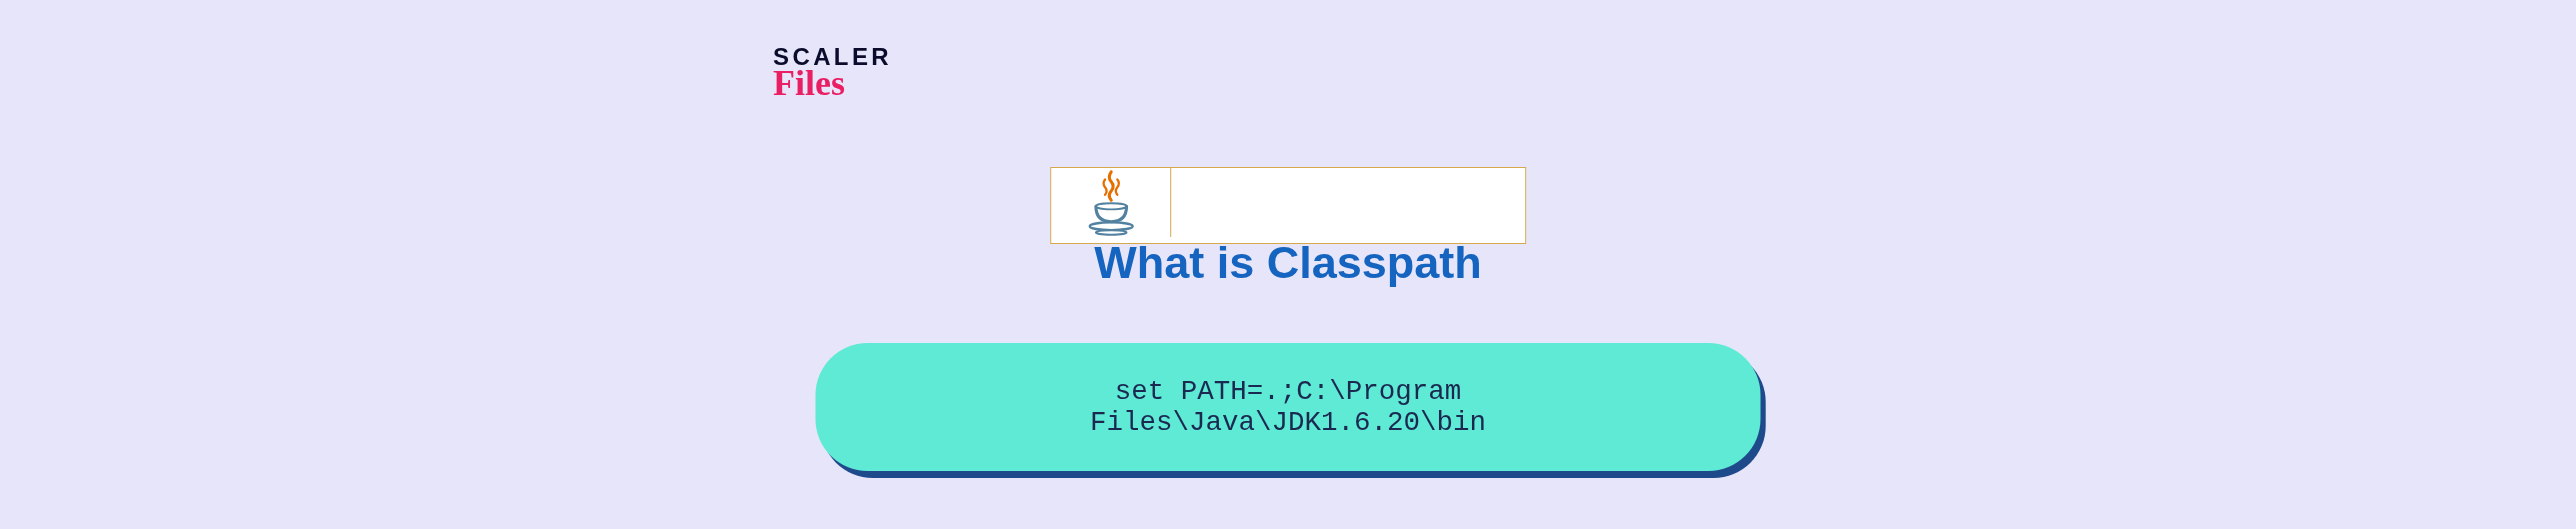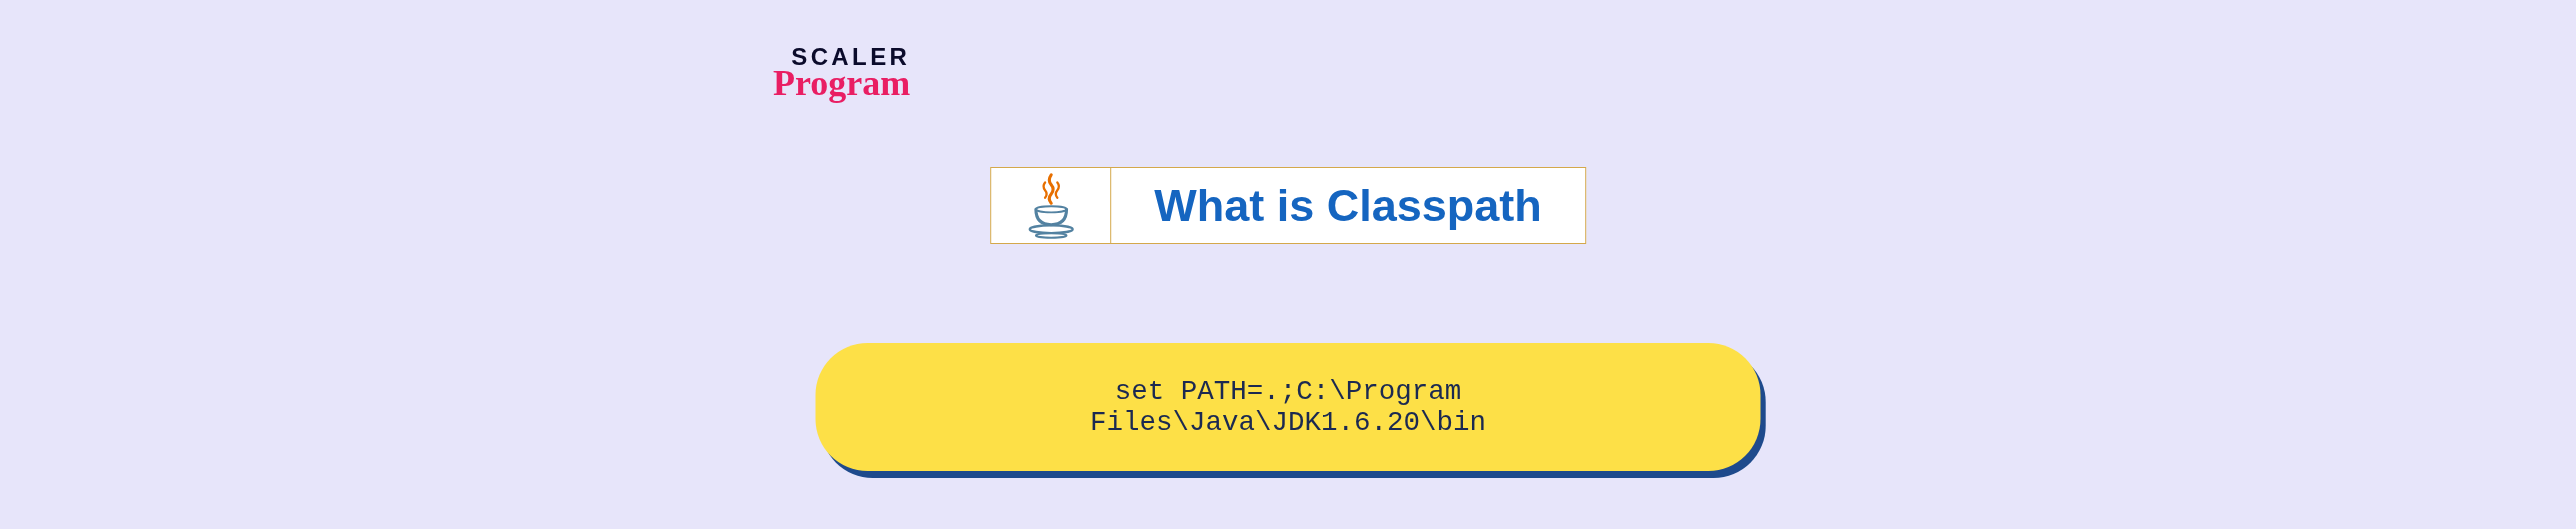--- a/index.html
+++ b/index.html
@@ -43,20 +43,21 @@
     
     .title-box {
       position: absolute;
       top: 167px;
       left: 50%;
       transform: translateX(-50%);
       display: flex;
       border: 1.7px solid #D4A84B;
       background: #FFFFFF;
       height: 77px;
+      flex-direction: column;
     }
     
     .java-icon-cell {
       width: 120px;
       display: flex;
       align-items: center;
       justify-content: center;
       border-right: 1.7px solid #D4A84B;
     }
     
@@ -70,21 +71,21 @@
       font-size: 45px;
       font-weight: 700;
       color: #1565C0;
     }
     
     .code-box {
       position: absolute;
       top: 343px;
       left: 50%;
       transform: translateX(-50%);
-      background: #fde047;
+      background: #5eead4;
       border-radius: 52px;
       padding: 33px 94px;
       box-shadow: 5.2px 6.9px 0px 0px #1E4A8C;
       width: 945px;
       text-align: center;
     }
     
     .code-text {
       font-family: "Courier New", Consolas, monospace;
       font-size: 27.5px;
@@ -95,21 +96,21 @@
     .java-svg {
       width: 60px;
       height: 69px;
     }
   </style>
 </head>
 <body>
 
 <div class="logo-container">
   <span class="logo-scaler">SCALER</span>
-  <span class="logo-topics">Program</span>
+  <span class="logo-topics">Files</span>
 </div>
 
 <div class="title-box">
   <div class="java-icon-cell">
     <svg class="java-svg" viewBox="0 0 70 90">
 
       <path d="M 35 5 Q 30 12 35 18 Q 40 24 35 30 Q 30 36 35 42" stroke="#E76F00" stroke-width="4" fill="none" stroke-linecap="round"></path>
       <path d="M 27 15 Q 23 20 27 25 Q 31 30 27 35" stroke="#E76F00" stroke-width="3" fill="none" stroke-linecap="round"></path>
       <path d="M 43 15 Q 47 20 43 25 Q 39 30 43 35" stroke="#E76F00" stroke-width="3" fill="none" stroke-linecap="round"></path>
 

